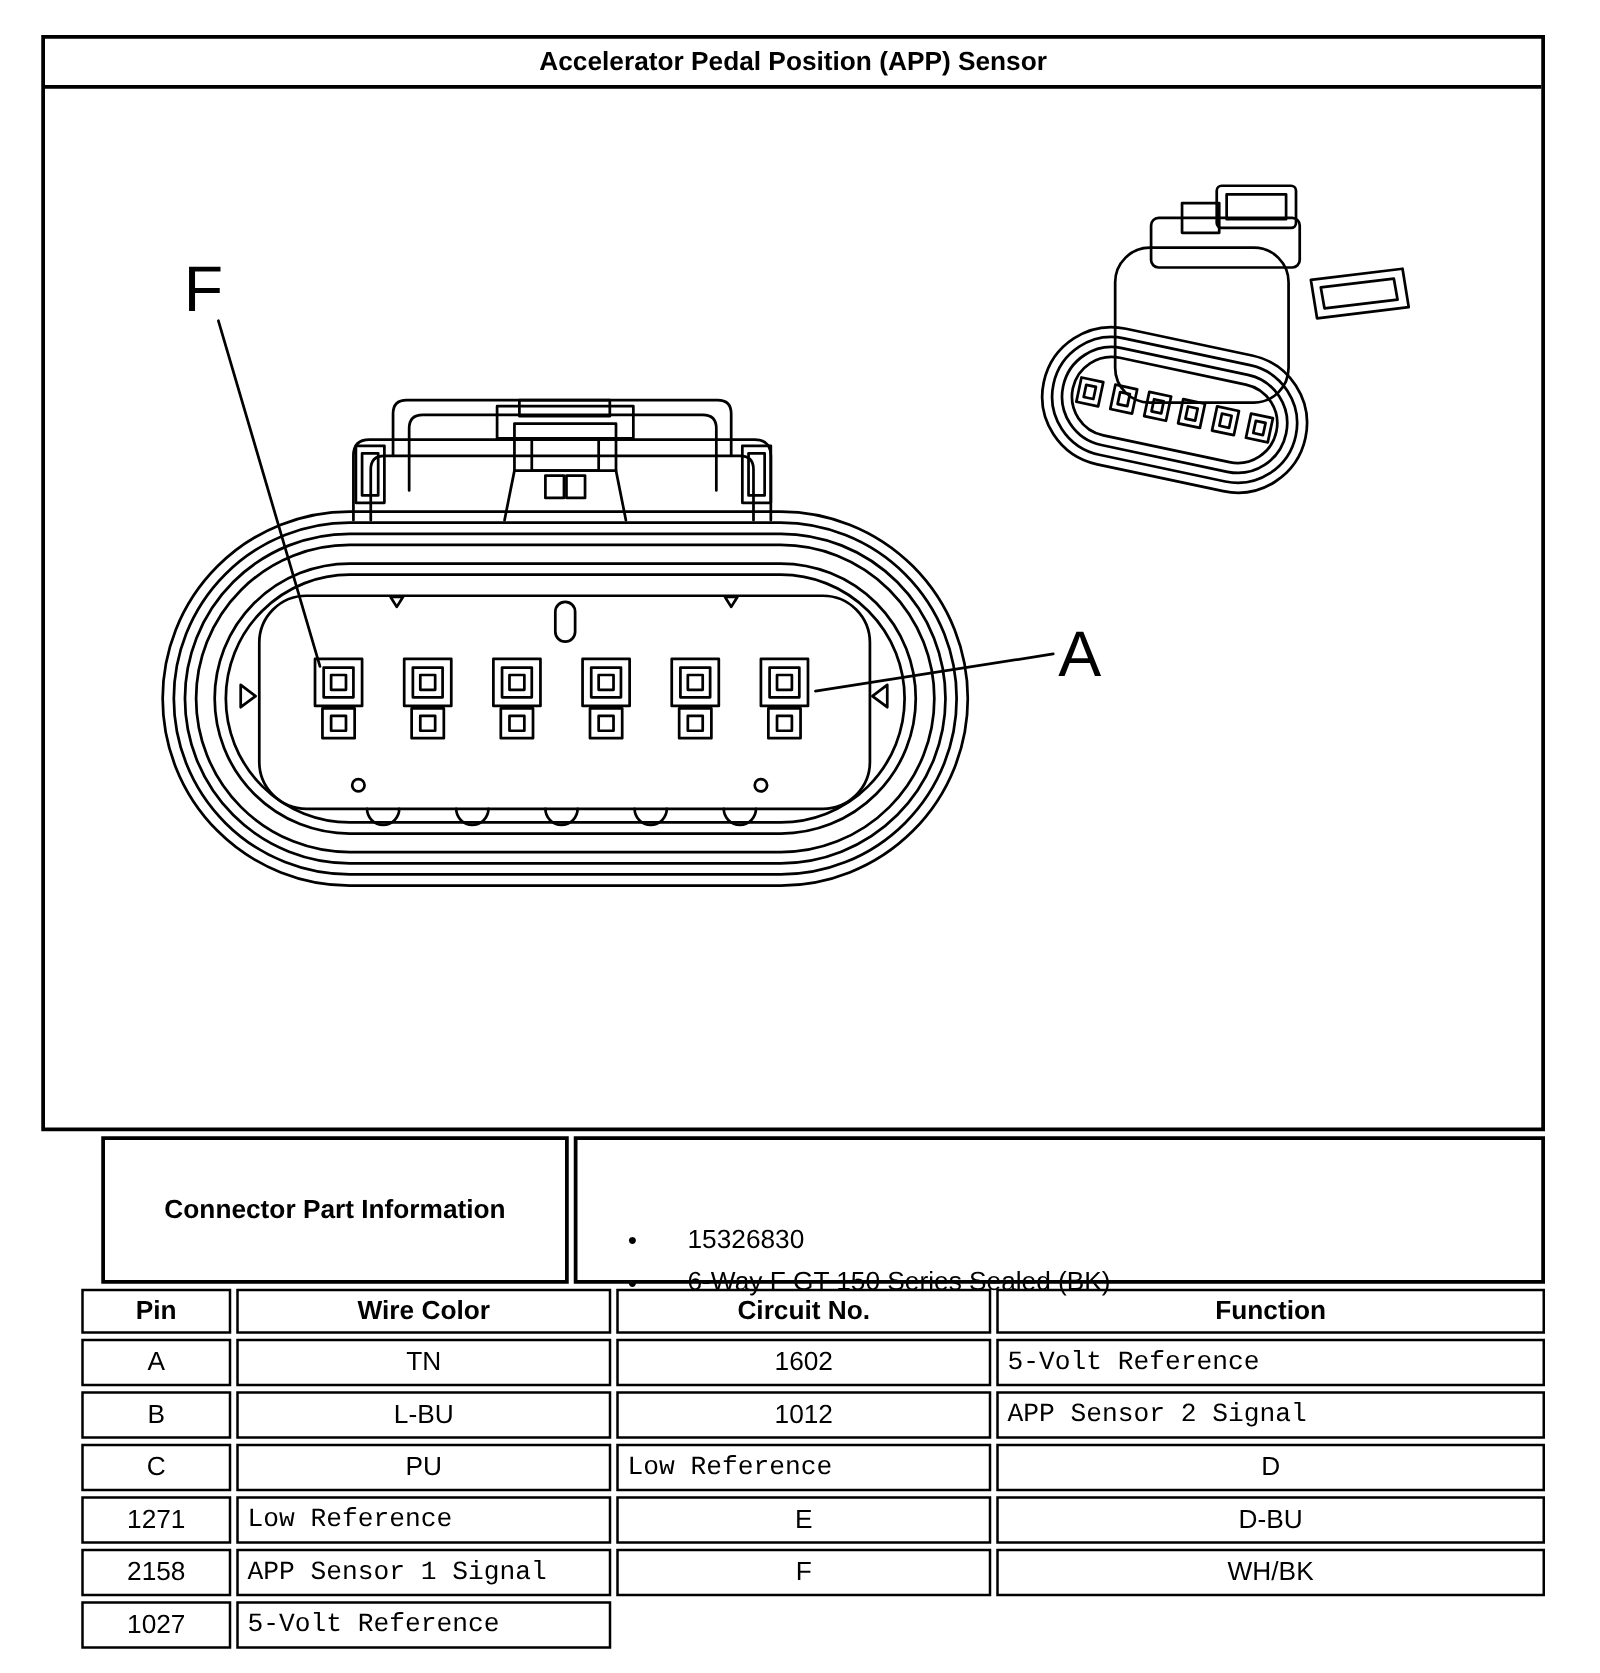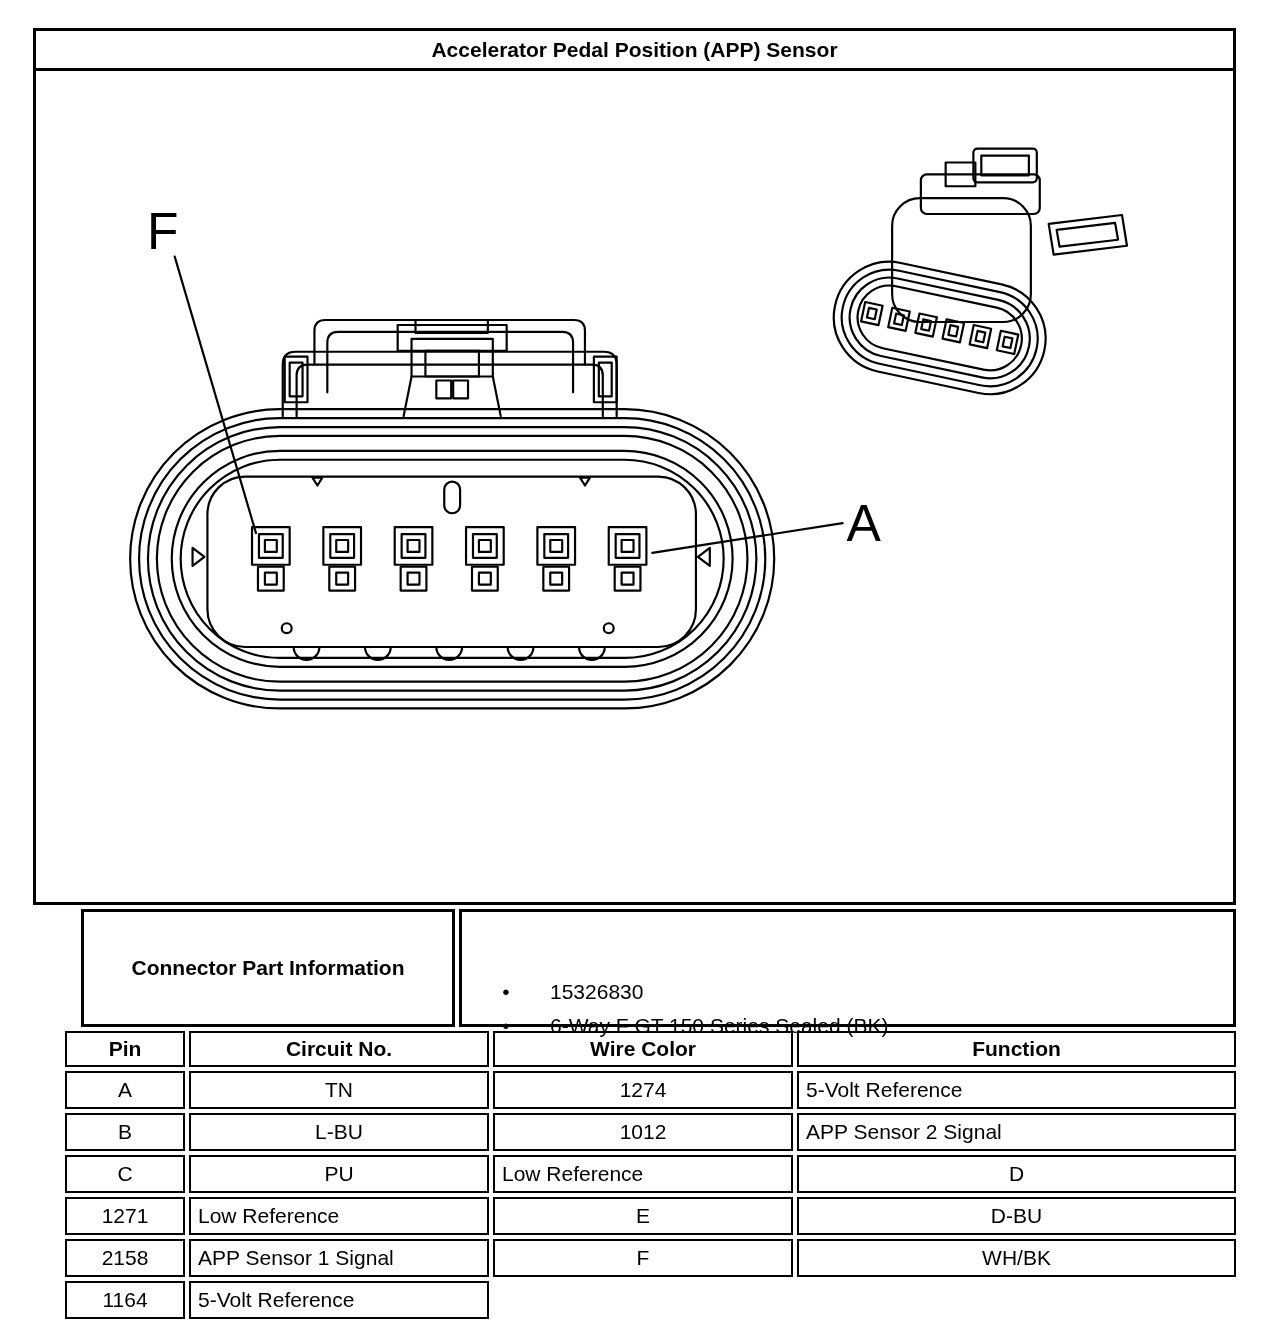--- a/index.html
+++ b/index.html
@@ -103,20 +103,21 @@
     display: flex;
     align-items: center;
     justify-content: center;
     font-size: 21px;
     background: #fff;
   }
   .cell.hdr { font-weight: bold; }
   .cell.left {
     justify-content: flex-start;
     padding-left: 7px;
+    font-family: Liberation Mono, monospace;
   }
 </style>
 </head>
 <body>
 
 <div class="page">
 
   <div class="outer-box">
     <div class="title-bar">Accelerator Pedal Position (APP) Sensor</div>
 
@@ -253,27 +254,27 @@
     <div class="info-cell">
       <ul class="bullet-list">
         <li>15326830</li>
         <li>6-Way F GT 150 Series Sealed (BK)</li>
       </ul>
     </div>
   </div>
 
   <div class="pin-table">
     <div class="cell hdr">Pin</div>
+    <div class="cell hdr">Wire Color</div>
     <div class="cell hdr">Circuit No.</div>
-    <div class="cell hdr">Wire Color</div>
     <div class="cell hdr">Function</div>
 
     <div class="cell">A</div>
     <div class="cell">TN</div>
-    <div class="cell">1274</div>
+    <div class="cell">1602</div>
     <div class="cell left">5-Volt Reference</div>
 
     <div class="cell">B</div>
     <div class="cell">L-BU</div>
     <div class="cell">1012</div>
     <div class="cell left">APP Sensor 2 Signal</div>
 
     <div class="cell">C</div>
     <div class="cell">PU</div>
     <div class="cell left">Low Reference</div>
@@ -282,17 +283,17 @@
     <div class="cell">1271</div>
     <div class="cell left">Low Reference</div>
 
     <div class="cell">E</div>
     <div class="cell">D-BU</div>
     <div class="cell">2158</div>
     <div class="cell left">APP Sensor 1 Signal</div>
 
     <div class="cell">F</div>
     <div class="cell">WH/BK</div>
-    <div class="cell">1164</div>
+    <div class="cell">1027</div>
     <div class="cell left">5-Volt Reference</div>
   </div>
 
 </div>
 
 </body></html>

